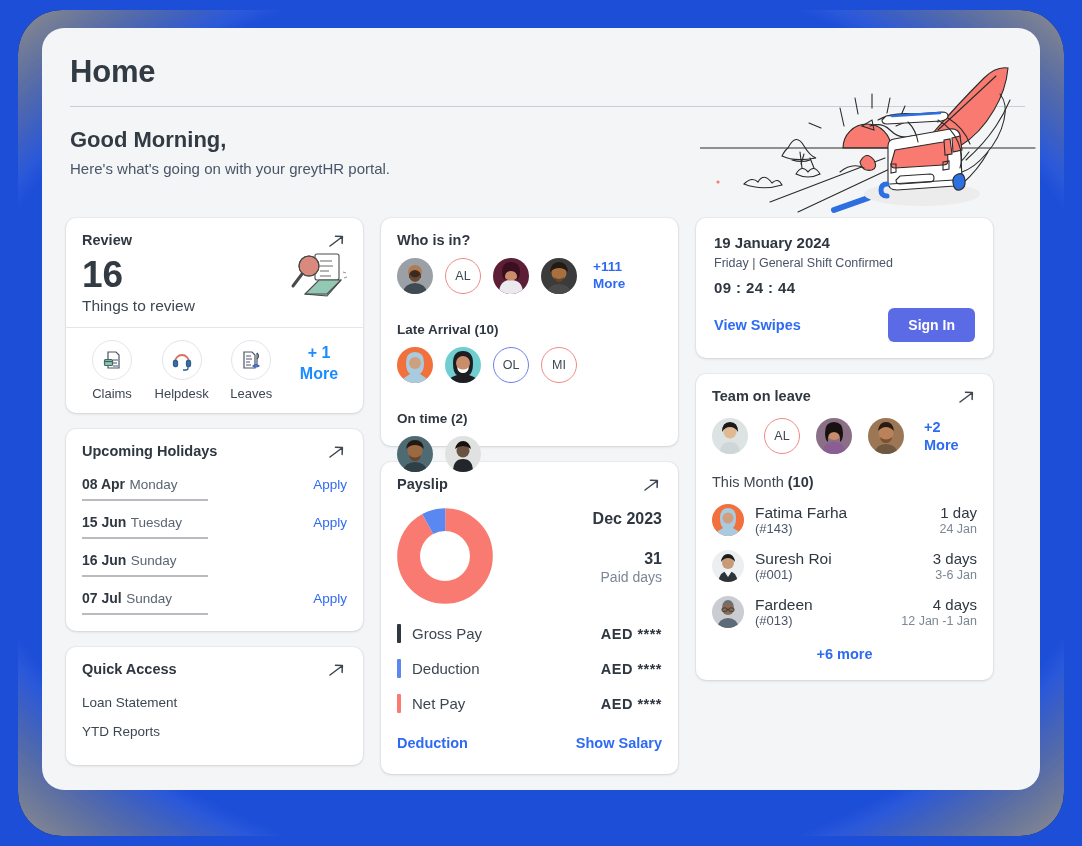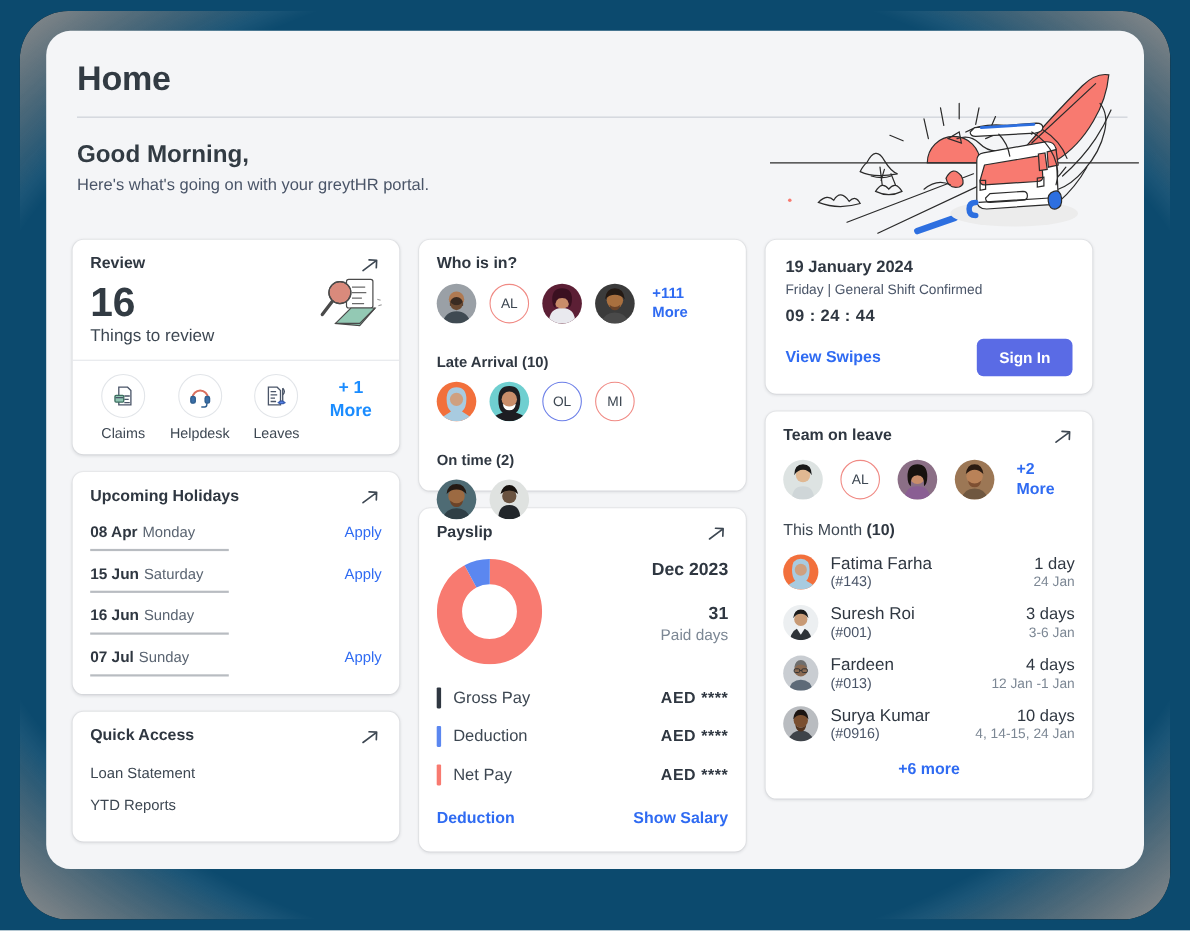--- a/index.html
+++ b/index.html
@@ -10,21 +10,21 @@
     overflow: hidden;
     background: #ffffff;
     font-family: "Liberation Sans", sans-serif;
   }
 
   
   .frame-wrap {
     position: relative;
     width: 1082px;
     height: 846px;
-    background: #0c4a6e;
+    background: #1d4ed8;
   }
   .noise {
     position: absolute;
     left: 18px; top: 10px;
     width: 1046px; height: 826px;
     border-radius: 44px;
     background:
       radial-gradient(ellipse 94% 92% at 50% 50%, rgba(0,0,0,0) 62%, rgba(30,30,30,0.92) 76%, rgba(255,255,255,0) 97%);
     filter: blur(0.4px);
   }
@@ -374,21 +374,21 @@
             <div class="hol-left">
               <span class="hol-date">08 Apr</span>
               <span class="hol-day">Monday</span>
             </div>
             <div class="apply">Apply</div>
           </div>
 
           <div class="hol-row">
             <div class="hol-left">
               <span class="hol-date">15 Jun</span>
-              <span class="hol-day">Saturday</span>
+              <span class="hol-day">Tuesday</span>
             </div>
             <div class="apply">Apply</div>
           </div>
 
           <div class="hol-row">
             <div class="hol-left">
               <span class="hol-date">16 Jun</span>
               <span class="hol-day">Sunday</span>
             </div>
             <div class="apply"></div>
@@ -652,38 +652,20 @@
             <div class="leave-mid">
               <div class="leave-name">Fardeen</div>
               <div class="leave-id">(#013)</div>
             </div>
             <div class="leave-right">
               <div class="leave-days">4 days</div>
               <div class="leave-dates">12 Jan -1 Jan</div>
             </div>
           </div>
 
-          <div class="leave-row">
-            <div class="leave-av" style="background:#b9bcc0">
-              <svg viewBox="0 0 32 32" width="32" height="32">
-                  <path d="M4 32 q3 -10 12 -10 q9 0 12 10z" fill="#3e4349"></path>
-                  <circle cx="16" cy="13" r="6.5" fill="#7a4f30"></circle>
-                  <path d="M9 12 q1 -9 7 -9 q6 0 7 9 q-3 -4 -7 -4 q-4 0 -7 4z" fill="#1c1512"></path>
-                  <path d="M11 17 q5 5 10 0 q-1 6 -5 6 q-4 0 -5 -6z" fill="#52331e"></path>
-                </svg>
-            </div>
-            <div class="leave-mid">
-              <div class="leave-name">Surya Kumar</div>
-              <div class="leave-id">(#0916)</div>
-            </div>
-            <div class="leave-right">
-              <div class="leave-days">10 days</div>
-              <div class="leave-dates">4, 14-15, 24 Jan</div>
-            </div>
-          </div>
 
           <div class="more-center">+6 more</div>
         </div>
       </div>
 
     </div>
   </div>
 </div>
 
 </body></html>

